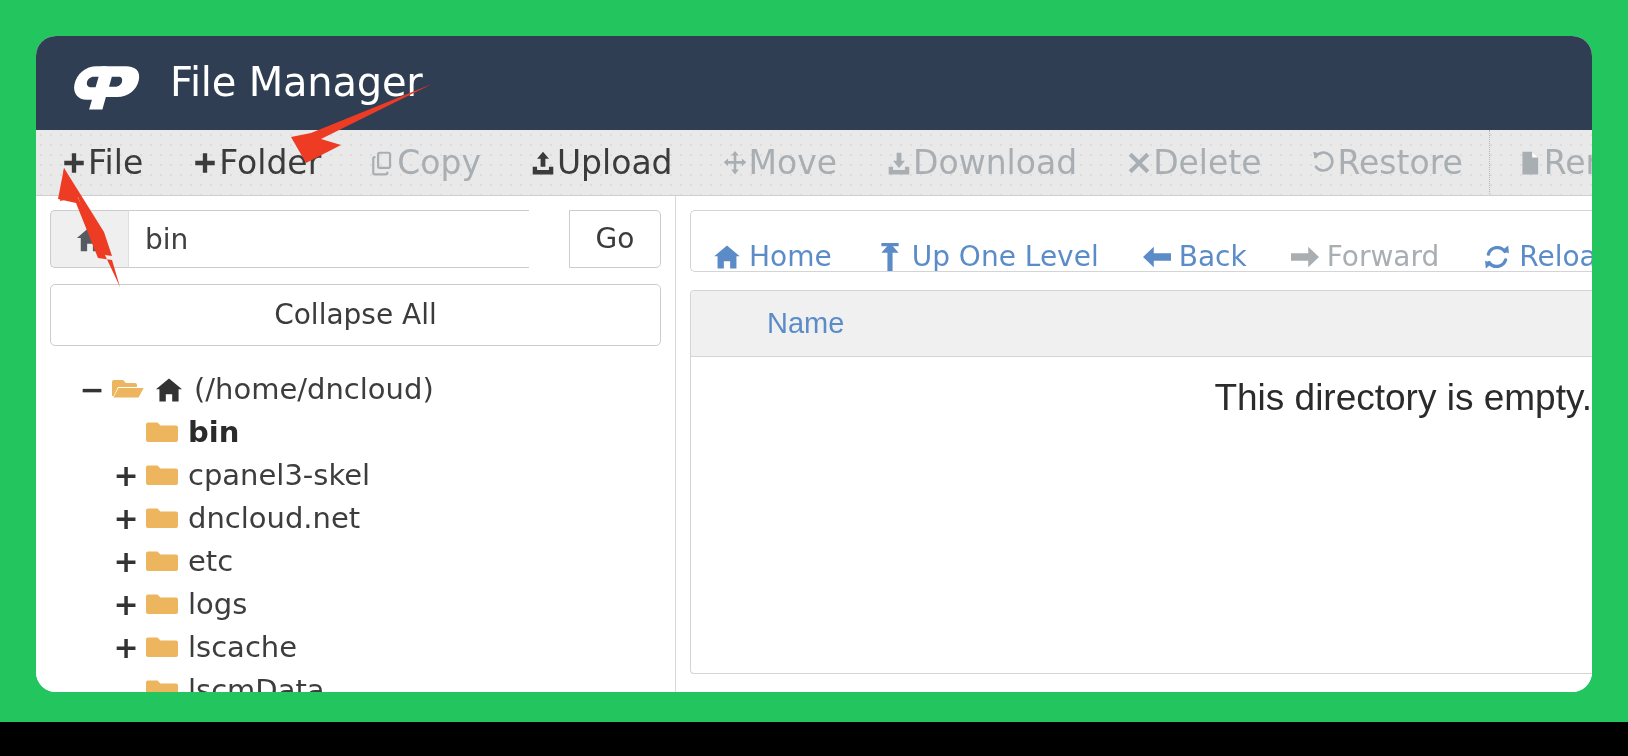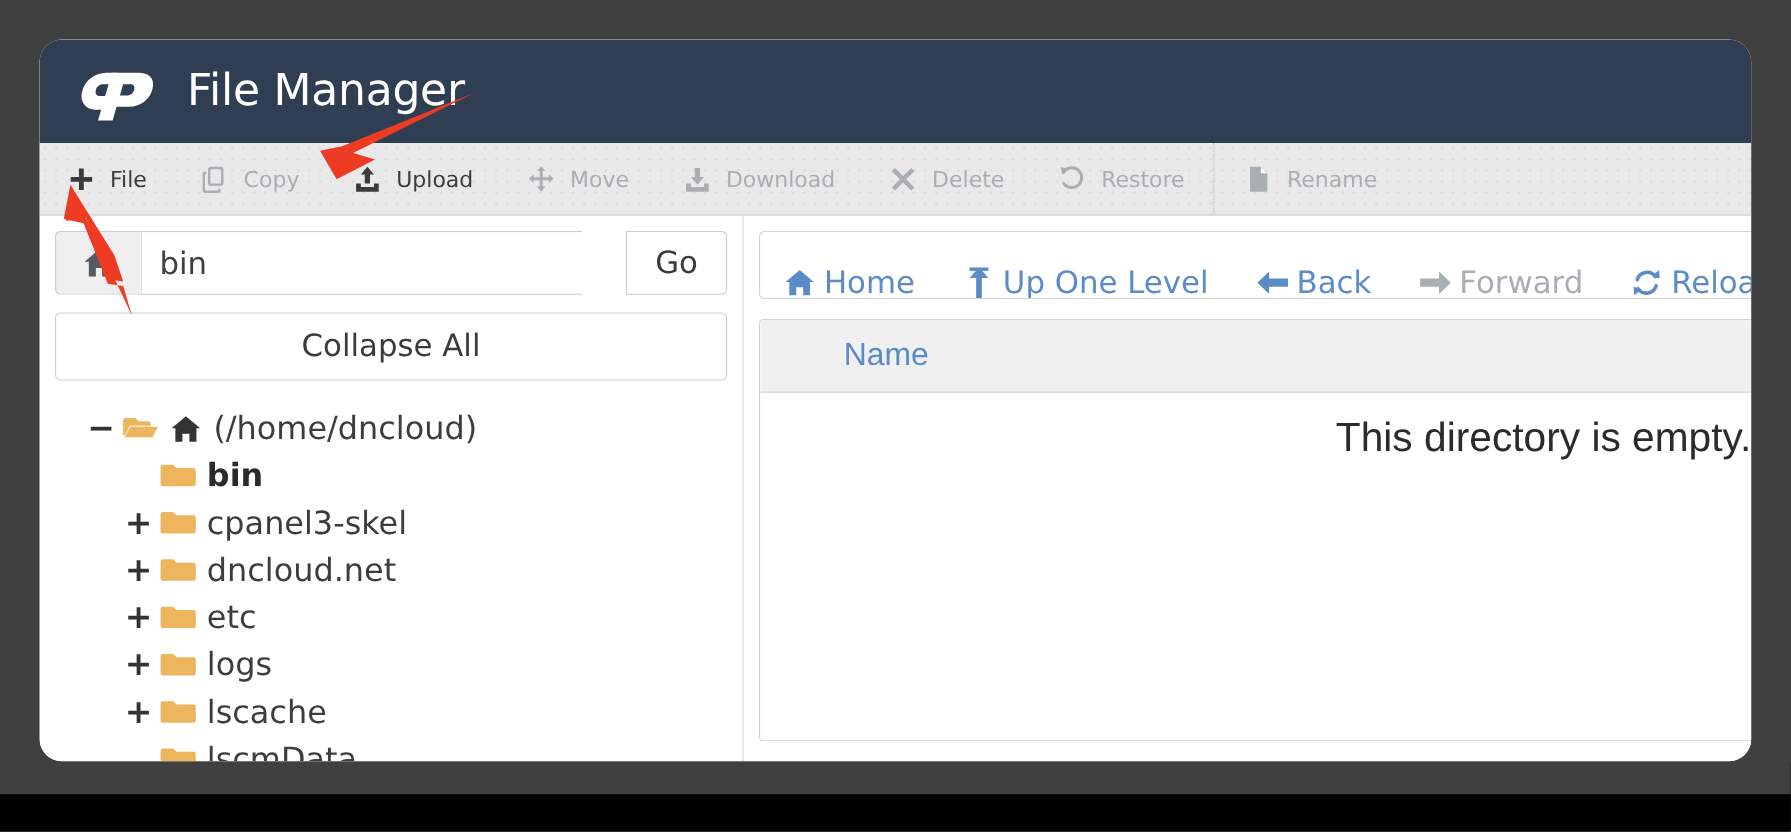--- a/index.html
+++ b/index.html
@@ -9,21 +9,21 @@
     height: 756px;
     background: #000000;
     overflow: hidden;
     font-family: "Liberation Sans", sans-serif;
   }
 
   #stage {
     position: relative;
     width: 1628px;
     height: 722px;
-    background: #404040;
+    background: #22c55e;
   }
 
   
   .window {
     position: absolute;
     left: 36px;
     top: 36px;
     width: 1556px;
     height: 656px;
     background: #ffffff;
@@ -67,24 +67,24 @@
     background-position: 0 0;
     border-bottom: 1px solid #cfcfcf;
     display: flex;
     align-items: center;
     white-space: nowrap;
     overflow: hidden;
   }
   .tb-btn {
     display: inline-flex;
     align-items: center;
-    gap: 12px;
+    gap: 0;
     height: 66px;
     padding: 0 24px;
-    font-size: 20px;
+    font-size: 33px;
     font-family: "DejaVu Sans", sans-serif;
     color: #3b3b3b;
     background: transparent;
     border: none;
     cursor: pointer;
     line-height: 1;
   }
   .tb-btn.disabled { color: #a9aeb3; cursor: default; }
   .tb-btn .tb-ico {
     display: inline-flex;
@@ -327,20 +327,28 @@
 
       <button class="tb-btn">
         <span class="tb-ico">
           <svg width="26" height="26" viewBox="0 0 24 24">
               <path fill="#3b3b3b" d="M10 3h4v7h7v4h-7v7h-4v-7H3v-4h7z"></path>
             </svg>
         </span>
         <span>File</span>
       </button>
 
+      <button class="tb-btn">
+        <span class="tb-ico">
+          <svg width="26" height="26" viewBox="0 0 24 24">
+              <path fill="#3b3b3b" d="M10 3h4v7h7v4h-7v7h-4v-7H3v-4h7z"></path>
+            </svg>
+        </span>
+        <span>Folder</span>
+      </button>
 
       <button class="tb-btn disabled">
         <span class="tb-ico">
           <svg width="26" height="26" viewBox="0 0 24 24">
             <rect x="7.5" y="2.5" width="11" height="14" rx="1.5" fill="none" stroke="#a9aeb3" stroke-width="2"></rect>
             <path d="M5 6.5H4.5A1.5 1.5 0 0 0 3 8v13a1.5 1.5 0 0 0 1.5 1.5h10A1.5 1.5 0 0 0 16 21v-1" fill="none" stroke="#a9aeb3" stroke-width="2"></path>
           </svg>
         </span>
         <span>Copy</span>
       </button>

